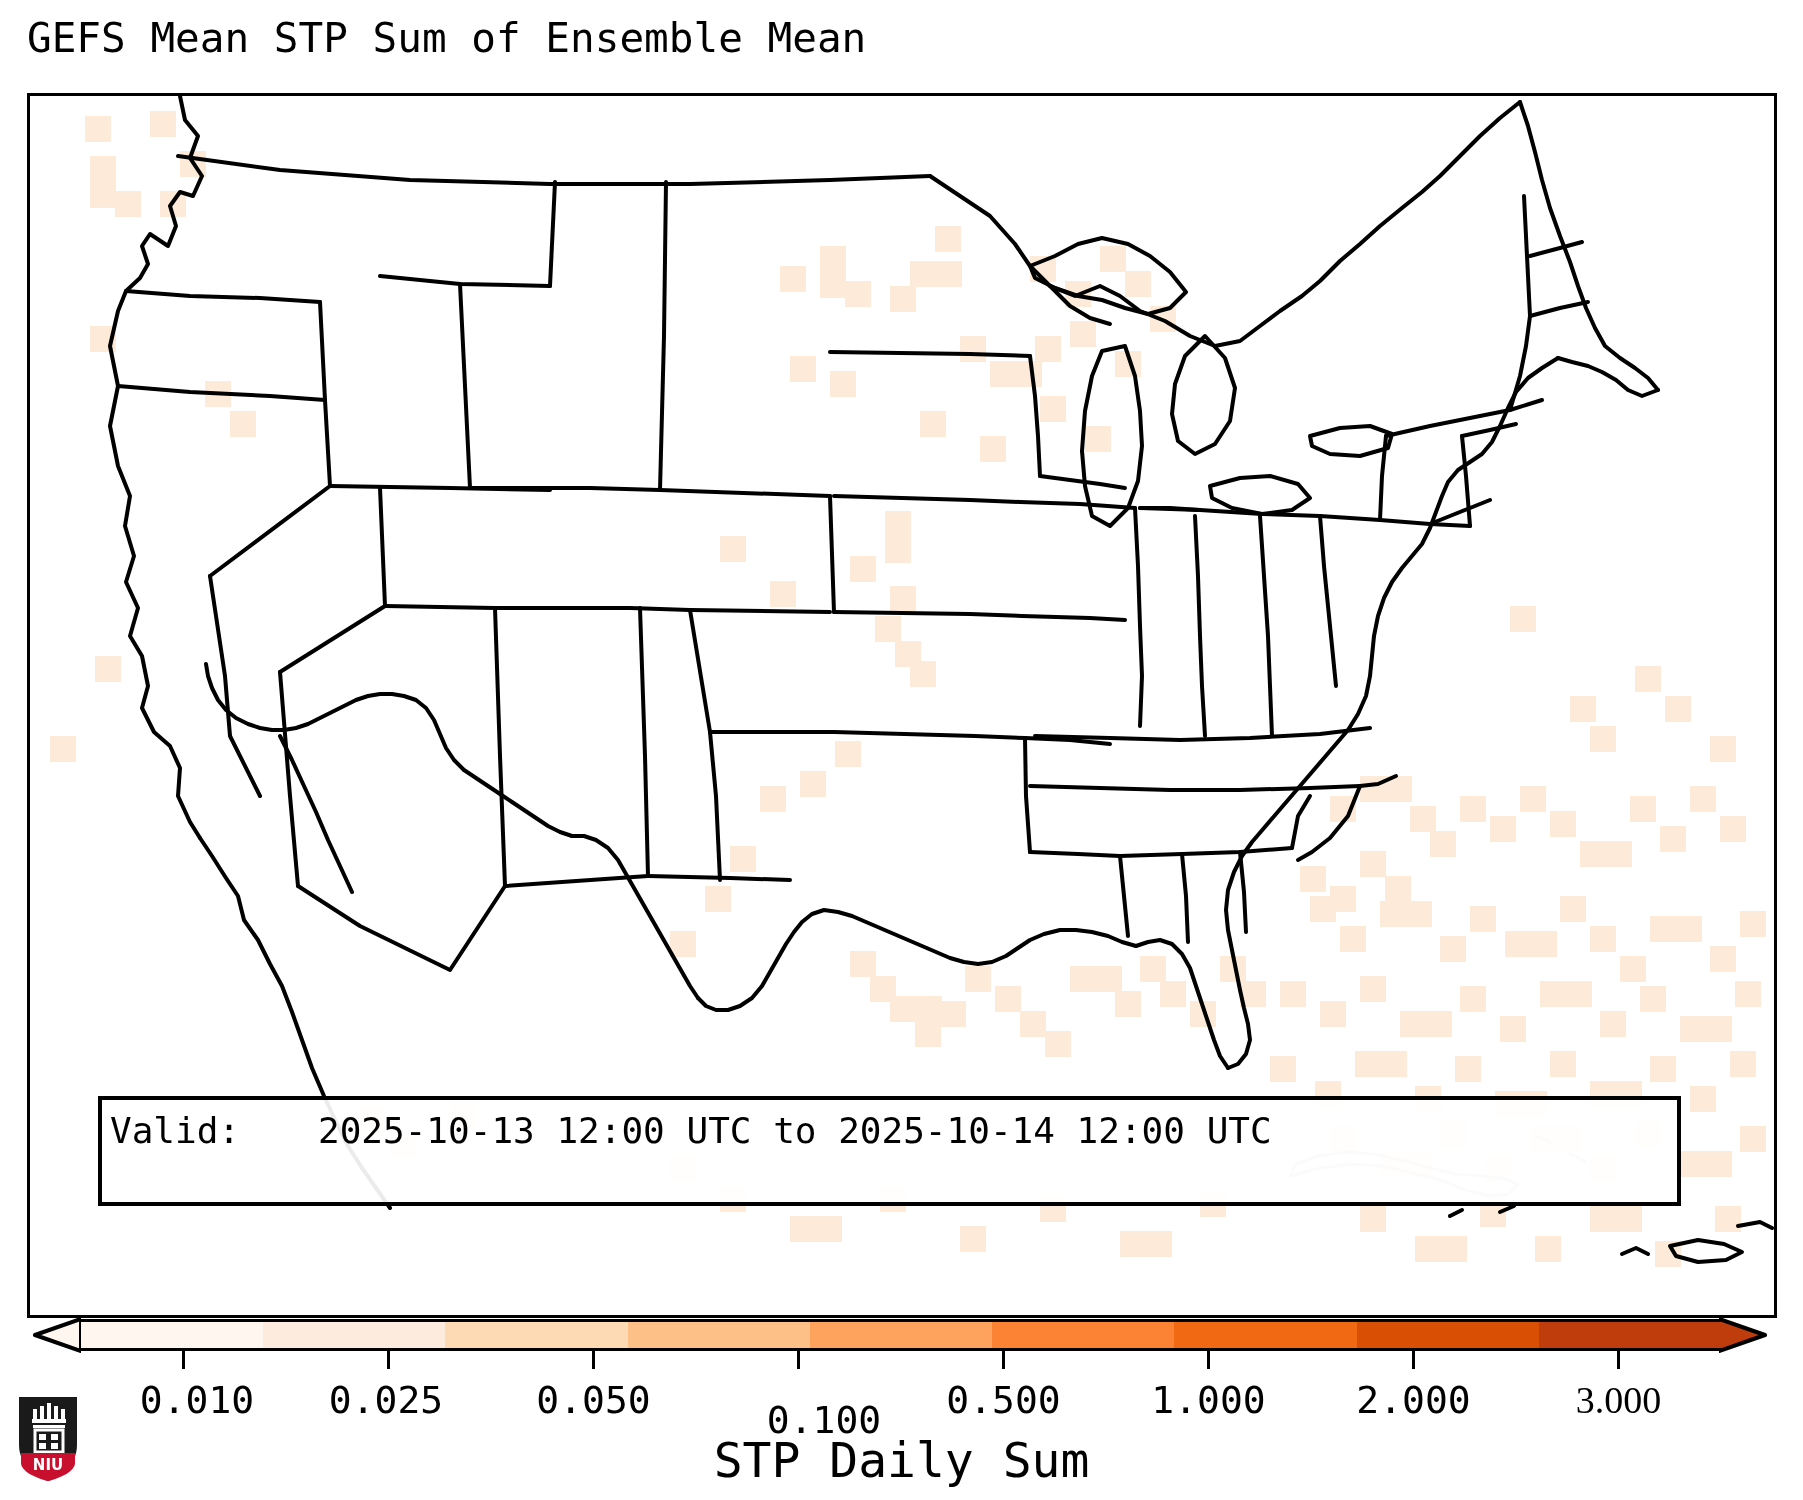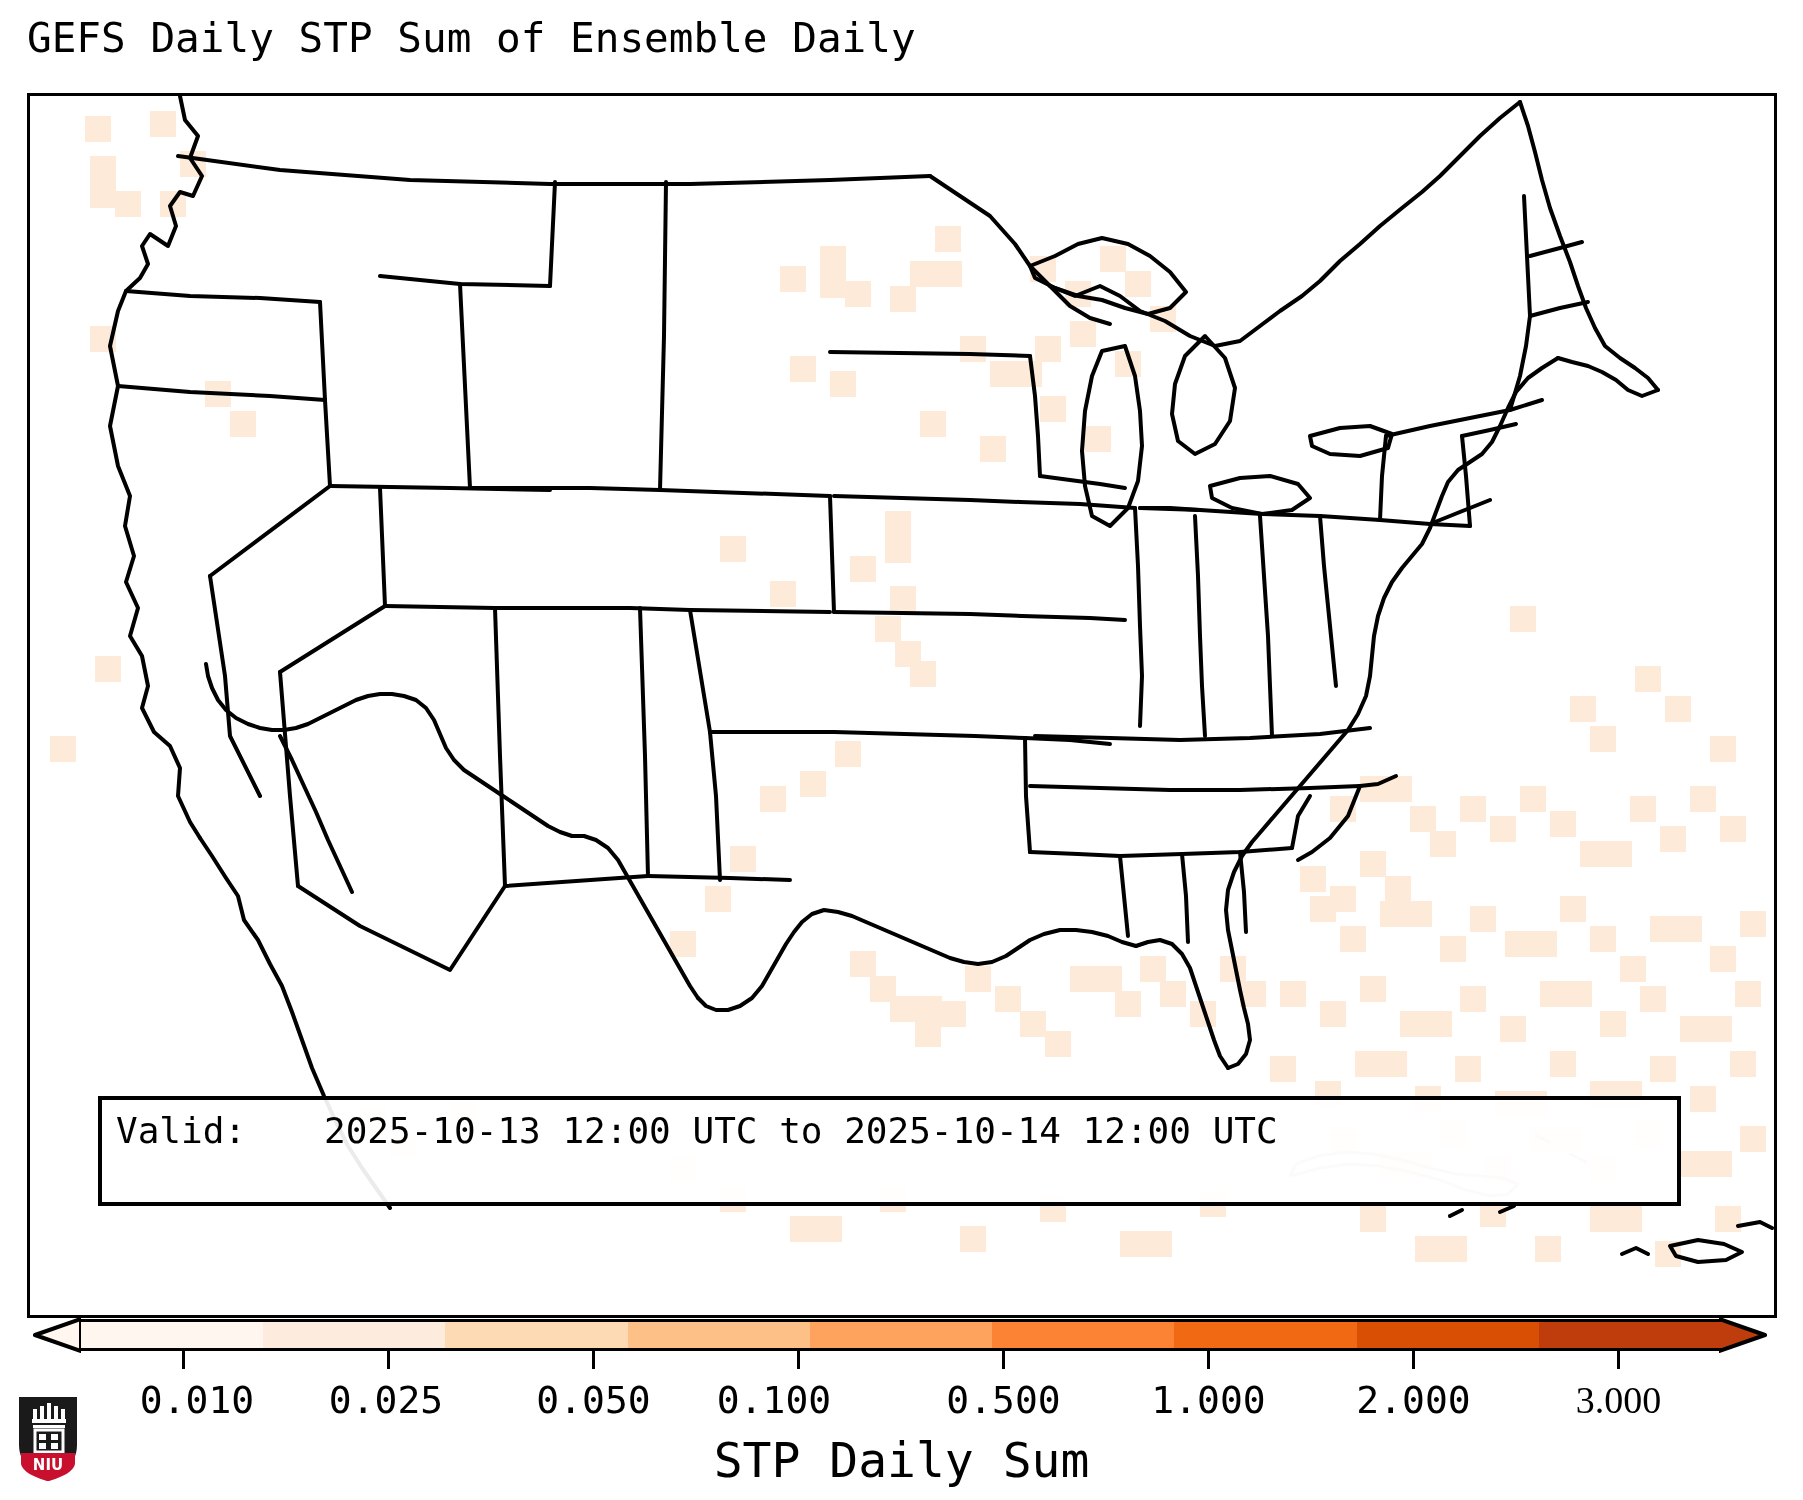--- a/index.html
+++ b/index.html
@@ -45,21 +45,21 @@
   
   #info-box {
     position: absolute;
     left: 68px;
     top: 1000px;
     width: 1583px;
     height: 110px;
     border: 4px solid #000000;
     background: rgba(255,255,255,0.92);
     box-sizing: border-box;
-    padding: 6px 14px 0 14px;
+    padding: 6px 14px 0 8px;
     z-index: 40;
   }
   .info-line {
     display: flex;
     font-size: 36px;
     line-height: 50px;
     color: #000000;
     white-space: pre;
     font-family: "DejaVu Sans Mono", "Liberation Mono", monospace;
   }
@@ -128,21 +128,21 @@
     position: absolute;
     left: 17px;
     top: 1393px;
     width: 62px;
     height: 90px;
   }
 </style>
 </head>
 <body>
 
-<div id="plot-title">GEFS Daily STP Sum of Ensemble Daily</div>
+<div id="plot-title">GEFS Mean STP Sum of Ensemble Mean</div>
 
 <div id="map-frame">
 
   <svg id="data-layer" width="1750" height="1225" viewBox="0 0 1750 1225">
     <g fill="#fdead9" shape-rendering="crispEdges">
 
       <rect x="55" y="20" width="26" height="26"></rect>
       <rect x="60" y="60" width="26" height="52"></rect>
       <rect x="85" y="95" width="26" height="26"></rect>
       <rect x="120" y="15" width="26" height="26"></rect>
@@ -538,17 +538,17 @@
     <rect x="22" y="50" width="7" height="6"></rect>
     <rect x="34" y="50" width="7" height="6"></rect>
   </g>
   <path d="M4 60 L58 60 L58 70 C58 78 44 85 31 88 C18 85 4 78 4 70 Z" fill="#c8102e"></path>
   <text x="31" y="77" font-family="'DejaVu Sans',sans-serif" font-size="15" font-weight="bold" fill="#ffffff" text-anchor="middle">NIU</text>
 </svg>
 
 <div class="cbar-label" style="left: 174px; margin-left: 23px;">0.010</div>
 <div class="cbar-label" style="left: 386px;">0.025</div>
 <div class="cbar-label" style="left: 593.5px;">0.050</div>
-<div class="cbar-label" style="left: 774px;">0.100</div>
+<div class="cbar-label" style="left: 824px; margin-top: 20px;">0.100</div>
 <div class="cbar-label" style="left: 1003.5px;">0.500</div>
 <div class="cbar-label" style="left: 1208.5px;">1.000</div>
 <div class="cbar-label" style="left: 1413.5px;">2.000</div>
 <div class="cbar-label" style="left: 1618.5px; font-family: Liberation Serif, serif;">3.000</div>
 
 </body></html>

